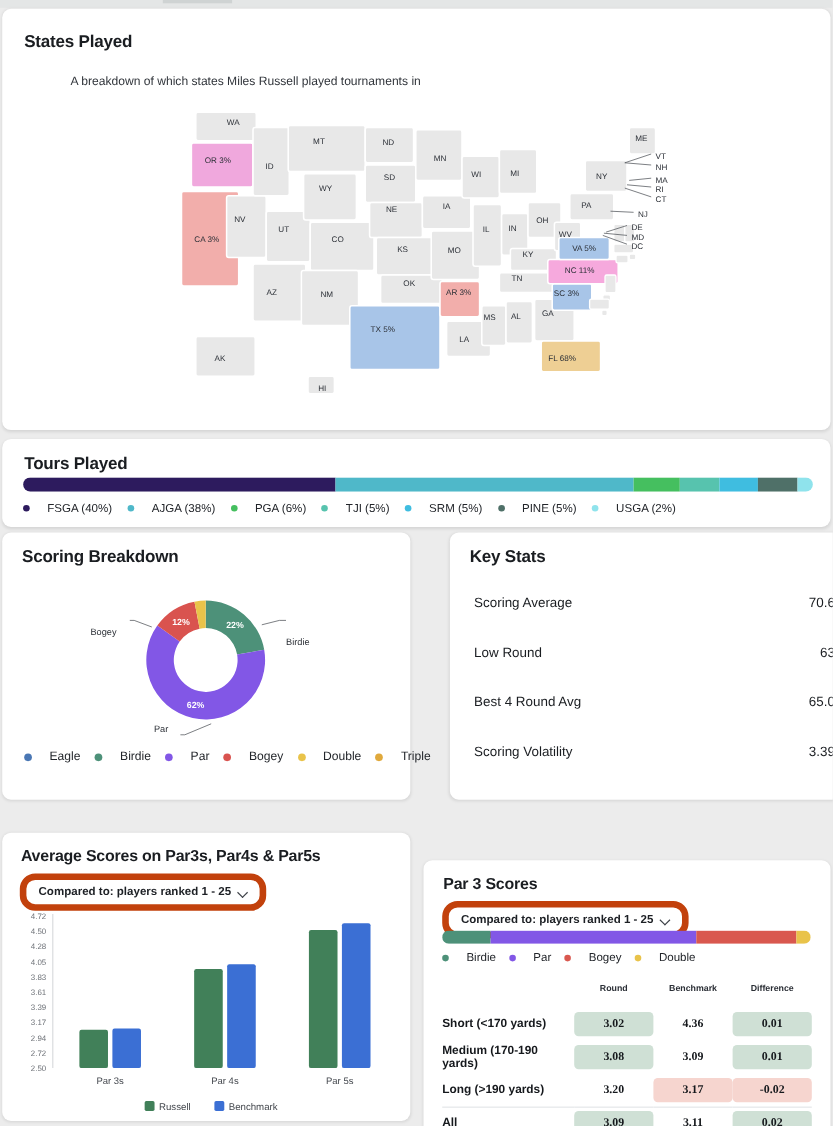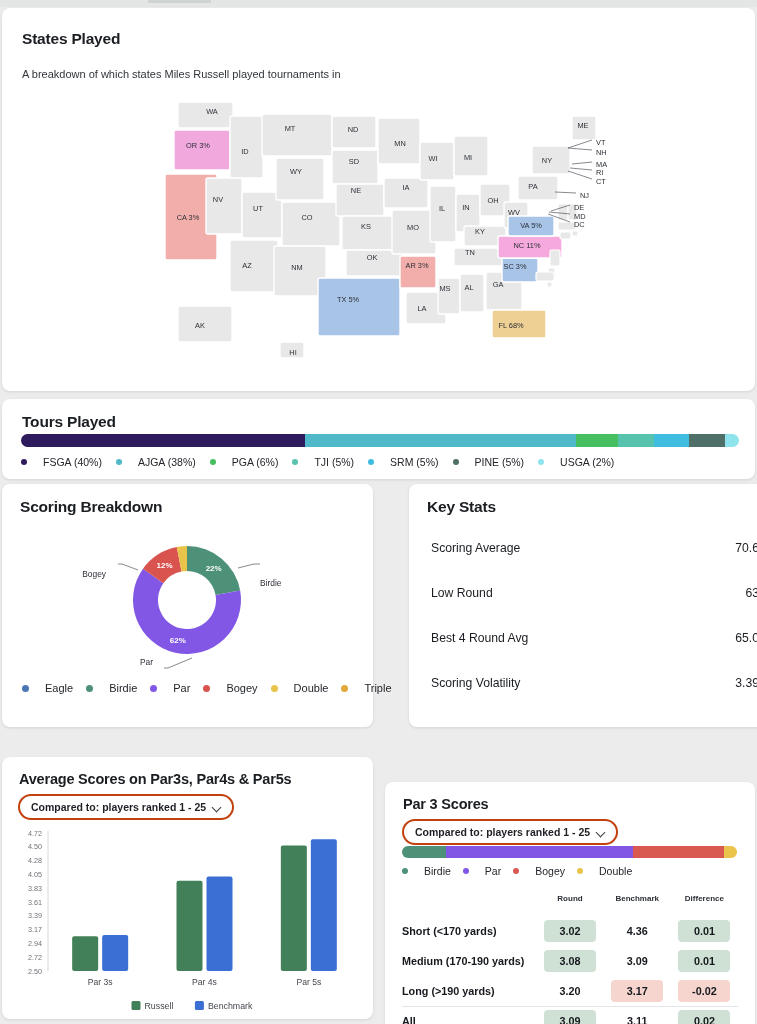--- a/index.html
+++ b/index.html
@@ -15,21 +15,21 @@
   .card {
     background: #ffffff;
     border-radius: 10px;
     box-shadow: 0 1px 3px rgba(0,0,0,0.10);
     position: absolute;
   }
 
   
   #states-card { left: 2px; top: 8px; width: 753px; height: 383px; border-radius: 8px; }
   .card-title { font-size: 15.5px; font-weight: bold; letter-spacing: -0.2px; }
-  .card-sub { font-size: 11px; color: #31353b; margin-top: 8px; }
+  .card-sub { font-size: 11px; color: #31353b; margin-top: 8px; margin-left: 42px; }
   #states-card .card-title { position: absolute; left: 20px; top: 22px; }
   #states-card .card-sub  { position: absolute; left: 20px; top: 52px; }
 
   .map-wrap { position: absolute; left: 0; top: 78px; width: 753px; height: 300px; }
   .map-svg { display: block; width: 753px; height: 300px; }
   .st-label { font-family: "Liberation Sans", sans-serif; font-size: 7.4px; fill: #2b2f36; }
   .leader { stroke: #55585e; stroke-width: 0.7px; fill: none; }
 
   
   #tours-card { left: 2px; top: 399px; width: 753px; height: 80px; border-radius: 8px; }
@@ -68,21 +68,21 @@
     display: flex; justify-content: space-between; align-items: center;
     height: 45px; font-size: 12.2px; color: #1a1d21;
   }
   .ks-val { font-size: 12.2px; }
 
   
   #avg-card { left: 2px; top: 757px; width: 371px; height: 262px; border-radius: 8px; }
   #avg-card .card-title { position: absolute; left: 17px; top: 14px; font-size: 14.5px; }
   .pill {
     position: absolute; display: inline-flex; align-items: center; gap: 7px;
-    border: 2px solid #c2410c; border-radius: 14px; background: #fff;
+    border: 6px solid #c2410c; border-radius: 14px; background: #fff;
     padding: 5px 11px; font-size: 10.5px; font-weight: bold; color: #1d2025;
     white-space: nowrap; cursor: pointer;
   }
   #avg-pill { left: 16px; top: 37px; }
   .chev { width: 8px; height: 8px; display: inline-block; position: relative; }
   .chev::before {
     content: ""; position: absolute; left: 0; top: 1px;
     width: 6px; height: 6px; border-right: 1.4px solid #3b3f45; border-bottom: 1.4px solid #3b3f45;
     transform: rotate(45deg);
   }
@@ -111,21 +111,21 @@
   .p3table th {
     font-size: 8px; font-weight: bold; color: #2b2f36; text-align: center;
     padding-bottom: 5px;
   }
   .p3table td { font-size: 10.8px; font-weight: bold; color: #15181c; padding: 0; }
   .p3table td.rowlabel { text-align: left; font-size: 10.8px; font-weight: bold; }
   .p3table tr { height: 30px; }
   .p3table tr.total { border-top: 1px solid #e2e4e7; }
   .cellbox {
     display: block; text-align: center; border-radius: 4px;
-    padding: 5px 0; width: 52px; margin: 0 auto;
+    padding: 5px 0; width: 72px; margin: 0 auto; font-family: Liberation Serif, serif;
   }
   .hl-green { background: #cfe0d5; }
   .hl-red { background: #f6d5cf; }
   .hl-none { background: transparent; }
 
   .topstrip { position: absolute; left: 0; top: 0; width: 757px; height: 7px; background: #e4e6e6; }
   .topstrip-inner { position: absolute; left: 148px; top: 0; width: 63px; height: 3px; background: #cfd3d3; }
 </style>
 </head>
 <body>

